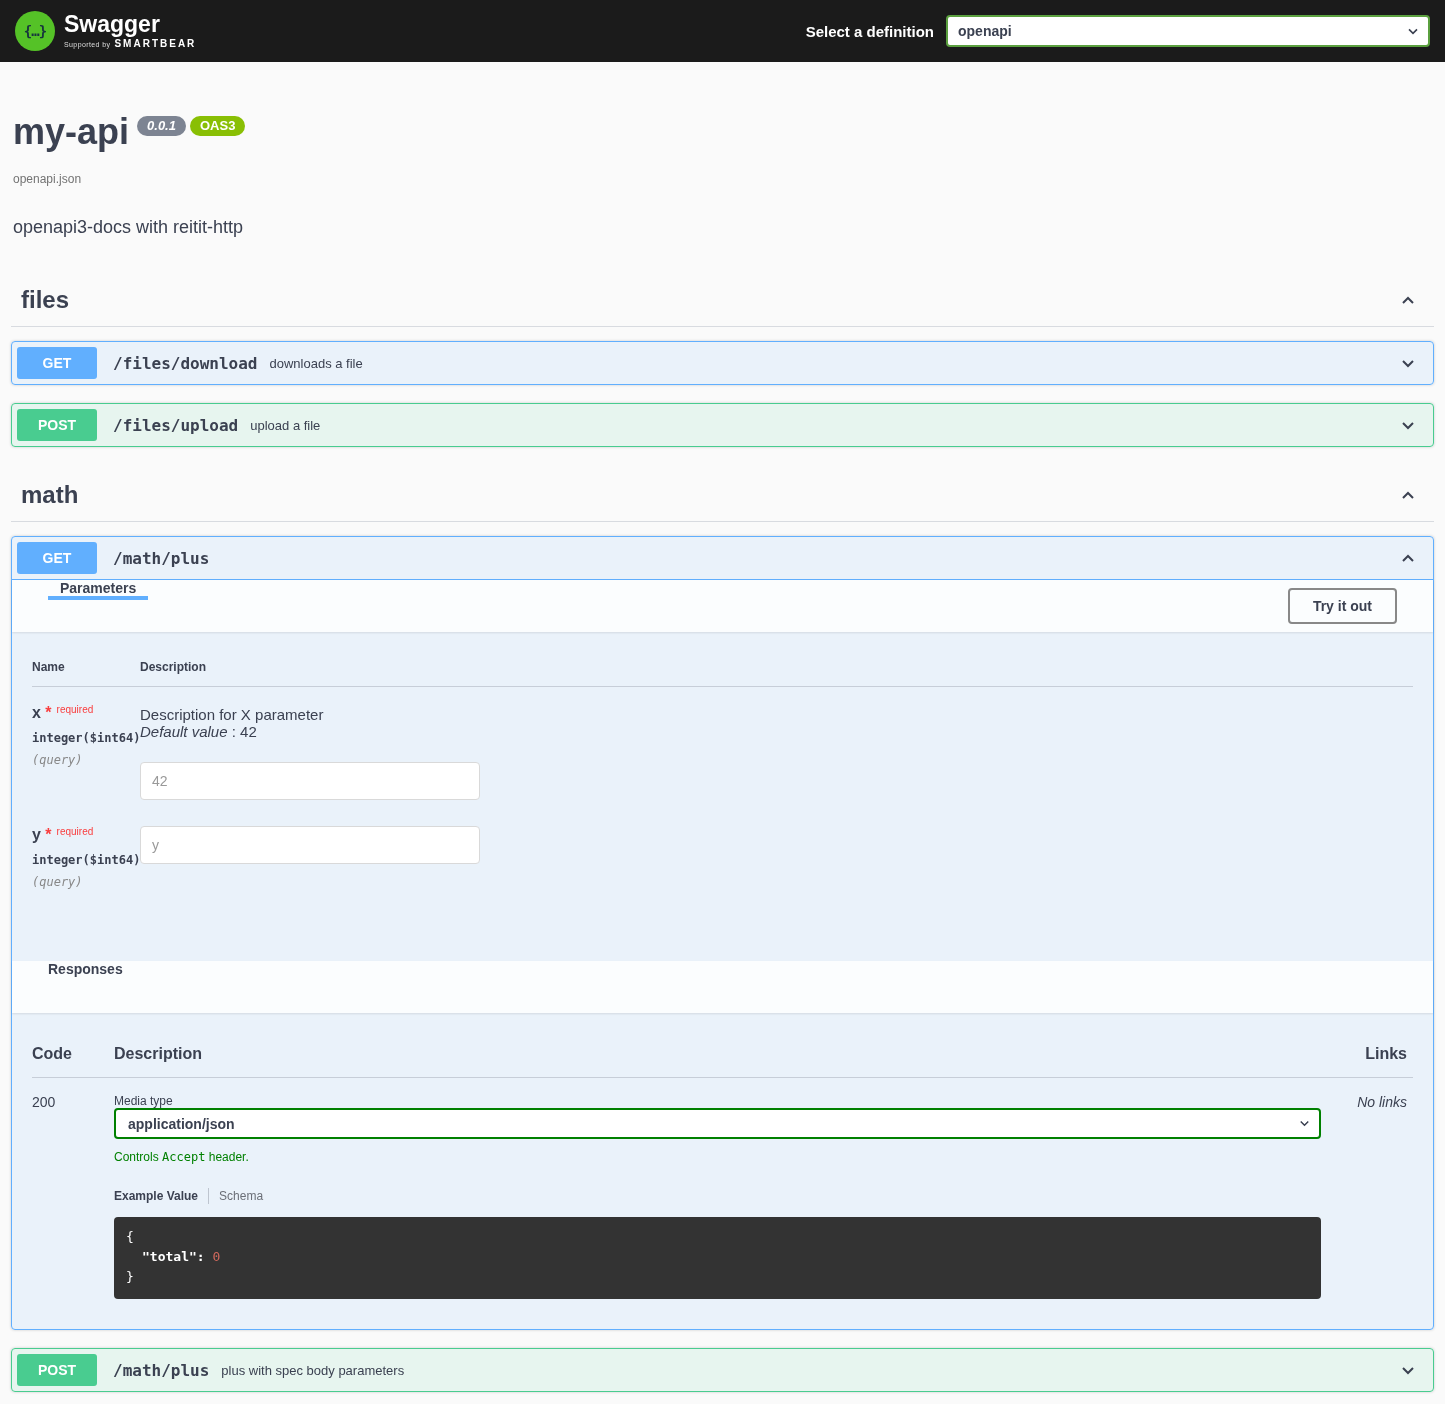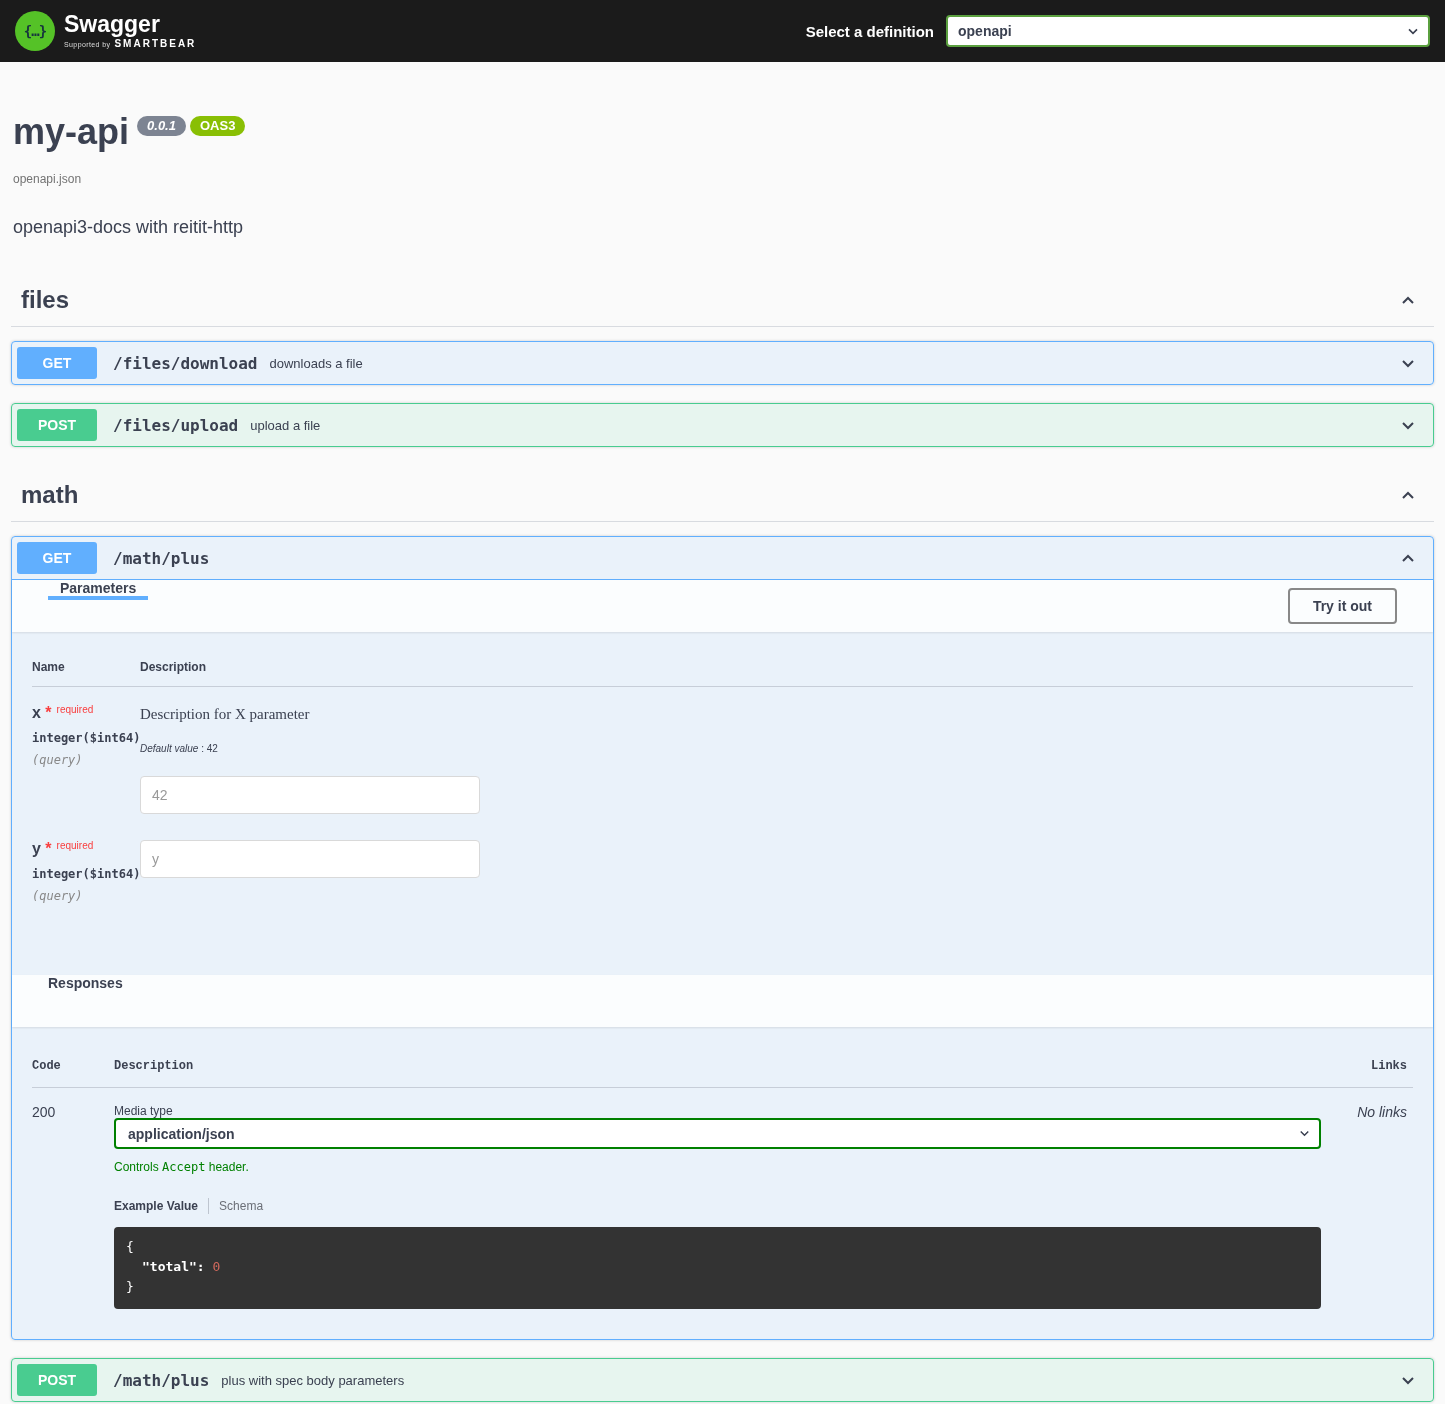--- a/index.html
+++ b/index.html
@@ -125,41 +125,40 @@
     padding:8px 0 12px;
     border-bottom:1px solid rgba(59,65,81,.2);
   }
   .param-row { display:grid; grid-template-columns:108px 1fr; padding-top:17px; }
   .param-row + .param-row { padding-top:26px; }
   .param-name { font-size:16px; font-weight:700; }
   .star { color:#f93e3e; }
   .required-note { color:#f93e3e; font-size:10px; position:relative; top:-5px; margin-left:5px; font-weight:400; }
   .param-type { font-family:"DejaVu Sans Mono", monospace; font-size:12px; font-weight:700; margin-top:9px; }
   .param-in { font-family:"DejaVu Sans Mono", monospace; font-size:12px; font-style:italic; color:#888; margin-top:8px; }
-  .param-md { font-size:15px; margin-top:2px;font-family:Liberation Serif, serif; }
-  .default-line { margin-top:20px; font-size:10px; }
+  .param-md { font-size:15px; margin-top:2px; }
+  .default-line { font-size:15px; }
   .default-line em { font-style:italic; }
   .param-input {
     display:block; margin-top:22px;
     width:340px; height:38px;
     border:1px solid #d9d9d9; border-radius:4px;
     background:#fff; padding:0 11px;
     font-size:14px; color:#3b4151;
     font-family:"Liberation Sans", sans-serif;
   }
   .param-input::placeholder { color:#999; }
   .param-row.row-y .param-input { margin-top:0; }
   
   .responses-wrap { padding:20px 20px 30px; }
   .resp-head {
     display:grid; grid-template-columns:82px 1fr 92px;
-    font-size:12px; font-weight:700;
+    font-size:16px; font-weight:700;
     padding:12px 0 14px;
     border-bottom:1px solid rgba(59,65,81,.2);
-    font-family:Liberation Mono, monospace;
   }
   .resp-head .links-h { text-align:right; padding-right:6px; }
   .resp-row { display:grid; grid-template-columns:82px 1fr 92px; padding-top:16px; }
   .resp-code { font-size:14px; }
   .media-label { font-size:12px; }
   .media-select-wrap { width:230px; margin-top:7px; }
   .media-select-wrap select {
     width:100%; height:31px;
     border:2px solid #008000; border-radius:4px;
     background:#fff; color:#3b4151;

